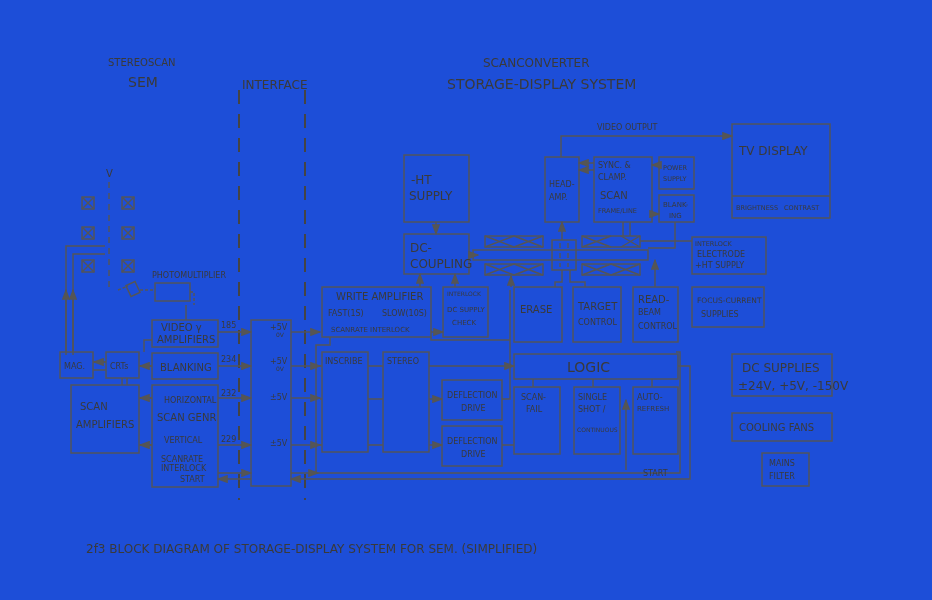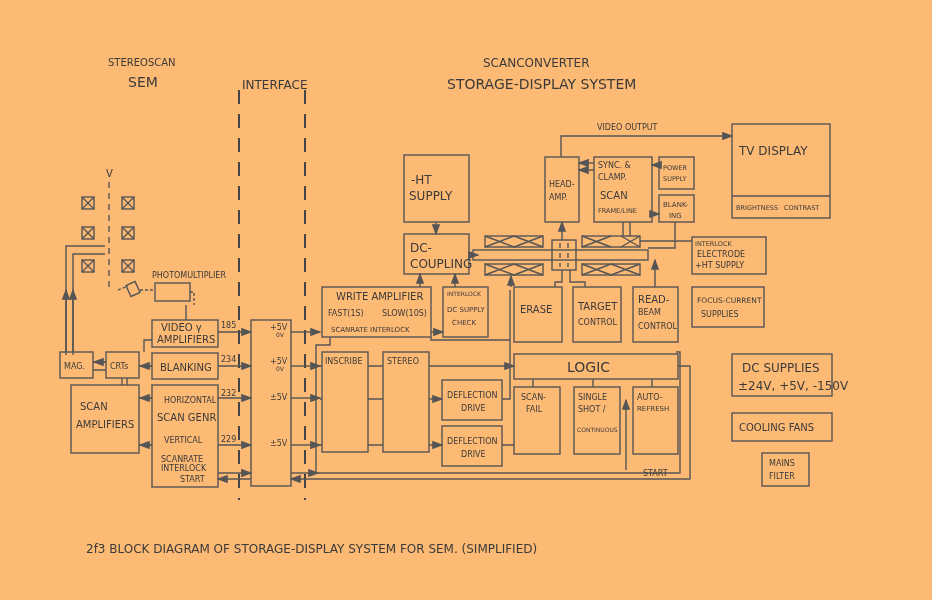--- a/index.html
+++ b/index.html
@@ -1,17 +1,17 @@
 <!DOCTYPE html>
 <html><head>
 <meta charset="utf-8">
 <style>
   html, body { margin:0; padding:0; background:#ffffff; }
   body { width:932px; height:600px; overflow:hidden; position:relative; font-family:"DejaVu Sans", sans-serif; }
-  #canvas { position:absolute; left:0; top:0; width:932px; height:600px; background:#fdba74; }
+  #canvas { position:absolute; left:0; top:0; width:932px; height:600px; background:#1d4ed8; }
   svg { position:absolute; left:0; top:0; }
   .ln { stroke:#555; stroke-width:1.4; fill:none; }
   .bx { stroke:#555; stroke-width:1.4; fill:none; }
   .dash { stroke:#444; stroke-width:2; fill:none; stroke-dasharray:14 10; }
   .txt { fill:#3a3a3a; font-family:"DejaVu Sans", sans-serif; }
   .sm { font-size:8px; }
   .md { font-size:10px; }
   .lg { font-size:12px; }
   .xl { font-size:14px; }
   .arw { fill:#555; }

